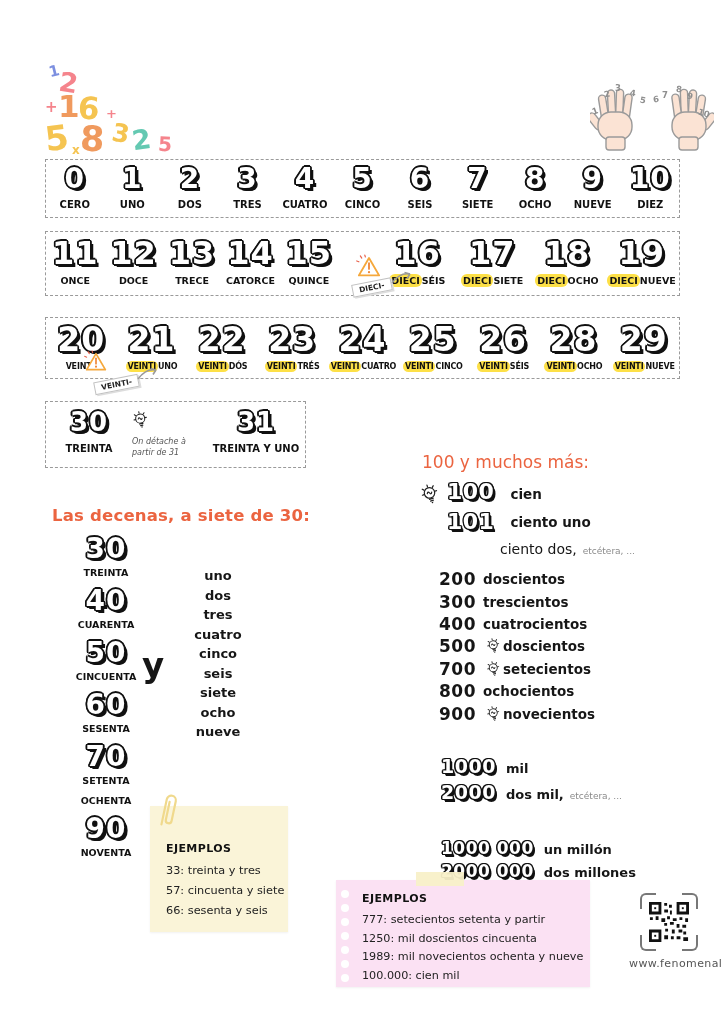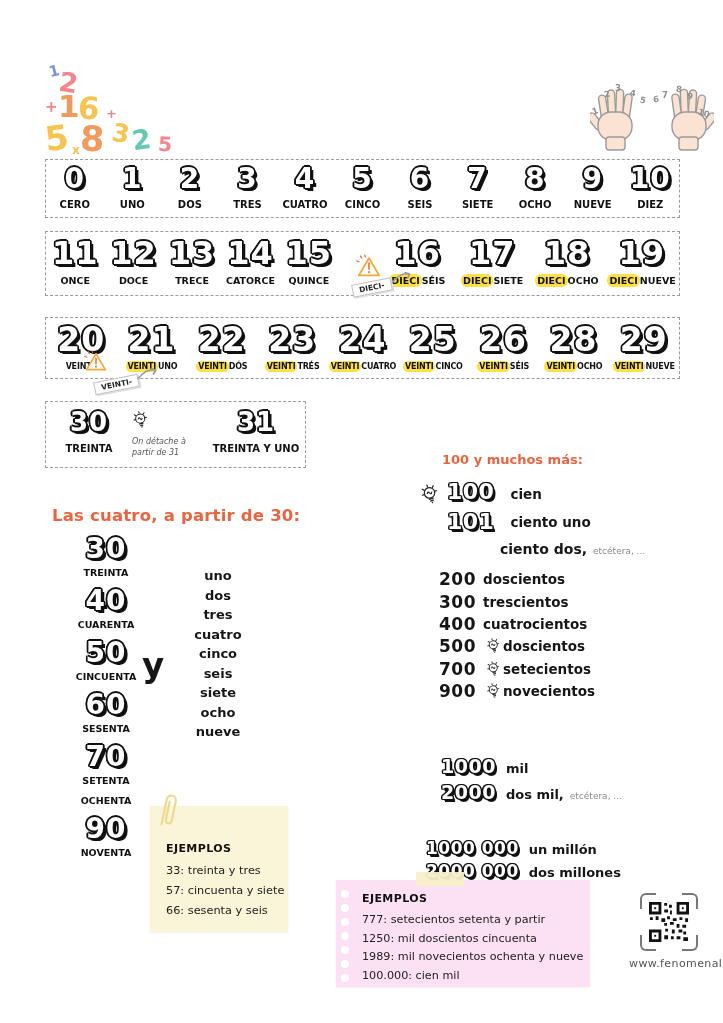--- a/index.html
+++ b/index.html
@@ -109,39 +109,39 @@
   .pink-note .note-body{padding:12px 0 0 26px;}
   .pink-note .note-line{font-size:11.2px;line-height:18.6px;}
   .tape{position:absolute;left:80px;top:-8px;width:48px;height:14px;background:#F8F0C8;opacity:.95;}
   .pink-dots span{position:absolute;left:5px;width:8px;height:8px;border-radius:50%;background:#fff;}
   .pink-dots span:nth-of-type(1){top:10px;}.pink-dots span:nth-of-type(2){top:24px;}
   .pink-dots span:nth-of-type(3){top:38px;}.pink-dots span:nth-of-type(4){top:52px;}
   .pink-dots span:nth-of-type(5){top:66px;}.pink-dots span:nth-of-type(6){top:80px;}
   .pink-dots span:nth-of-type(7){top:94px;}
 
   
-  .hundreds-heading{position:absolute;left:442px;top:452px;font-size:13px;font-weight:700;color:#EB6440;}
+  .hundreds-heading{position:absolute;left:422px;top:452px;font-size:17px;font-weight:400;color:#EB6440;}
   .bulb100{position:absolute;left:420px;top:483px;transform:rotate(-18deg);}
   .line-cien{position:absolute;left:447px;top:481px;display:flex;align-items:baseline;}
   .line-ciento-uno{position:absolute;left:447px;top:511px;display:flex;align-items:center;}
   .line-ciento-dos{position:absolute;left:500px;top:541px;display:flex;align-items:baseline;}
   .line-cien .bubble-sm,.line-ciento-uno .bubble-sm{font-size:22px;}
   .h-word{font-size:13.5px;font-weight:700;margin-left:16px;}
-  .h-word2{font-size:14px;font-weight:700;}
+  .h-word2{font-size:14px;font-weight:400;}
   .etc{font-size:9px;color:#8a8a8a;margin-left:6px;font-weight:400;}
   .hundred-rows{position:absolute;left:439px;top:568px;width:260px;}
   .hundred-row{display:flex;align-items:center;height:22.4px;}
   .hr-num{width:44px;font-size:17px;font-weight:800;letter-spacing:.5px;}
   .hr-bulb{width:20px;display:flex;justify-content:center;}
   .hr-word{font-size:13.5px;font-weight:700;}
   .thousand-rows{position:absolute;left:441px;top:757px;width:270px;}
   .thousand-row{display:flex;align-items:baseline;height:26px;}
   .thousand-row .bubble-sm{font-size:19px;}
   .t-word{font-size:13px;font-weight:700;margin-left:10px;}
-  .million-rows{position:absolute;left:426px;top:810px;width:280px;}
+  .million-rows{position:absolute;left:441px;top:810px;width:280px;}
   .million-row{display:flex;align-items:baseline;height:22.5px;}
   .million-row .bubble-sm{font-size:17px;}
   .m-word{font-size:13px;font-weight:700;margin-left:10px;margin-top:32px;}
 
   
   .qr-block{position:absolute;left:629px;top:893px;width:80px;text-align:center;}
   .qr-frame{position:relative;width:58px;height:58px;margin:0 auto;}
   .qr-frame svg.qr{position:absolute;left:9px;top:9px;}
   .corner{position:absolute;width:14px;height:14px;border:2px solid #777;}
   .corner.tl{left:0;top:0;border-right:none;border-bottom:none;border-top-left-radius:6px;}
@@ -423,21 +423,21 @@
           </svg>
         <div class="tip-text">On détache à partir de 31</div>
       </div>
       <div class="cell31">
         <div class="bubble">31</div>
         <div class="word">TREINTA Y UNO</div>
       </div>
     </div>
   </div>
 
-  <div class="decenas-heading">Las cuatro, a partir de 30:</div>
+  <div class="decenas-heading">Las decenas, a siete de 30:</div>
   <div class="tens-col">
 
       <div class="ten-cell">
         <div class="bubble">30</div>
         <div class="word">TREINTA</div>
       </div>
 
       <div class="ten-cell">
         <div class="bubble">40</div>
         <div class="word">CUARENTA</div>
@@ -546,20 +546,25 @@
       <div class="hundred-row">
         <span class="hr-num">700</span>
         <span class="hr-bulb">
           <svg width="15" height="18" viewBox="0 0 24 28" style="transform:rotate(-12deg)">
             <use href="#bulb"></use>
           </svg>
         </span>
         <span class="hr-word">setecientos</span>
       </div>
 
+      <div class="hundred-row">
+        <span class="hr-num">800</span>
+
+        <span class="hr-word">ochocientos</span>
+      </div>
 
       <div class="hundred-row">
         <span class="hr-num">900</span>
         <span class="hr-bulb">
           <svg width="15" height="18" viewBox="0 0 24 28" style="transform:rotate(-12deg)">
             <use href="#bulb"></use>
           </svg>
         </span>
         <span class="hr-word">novecientos</span>
       </div>

